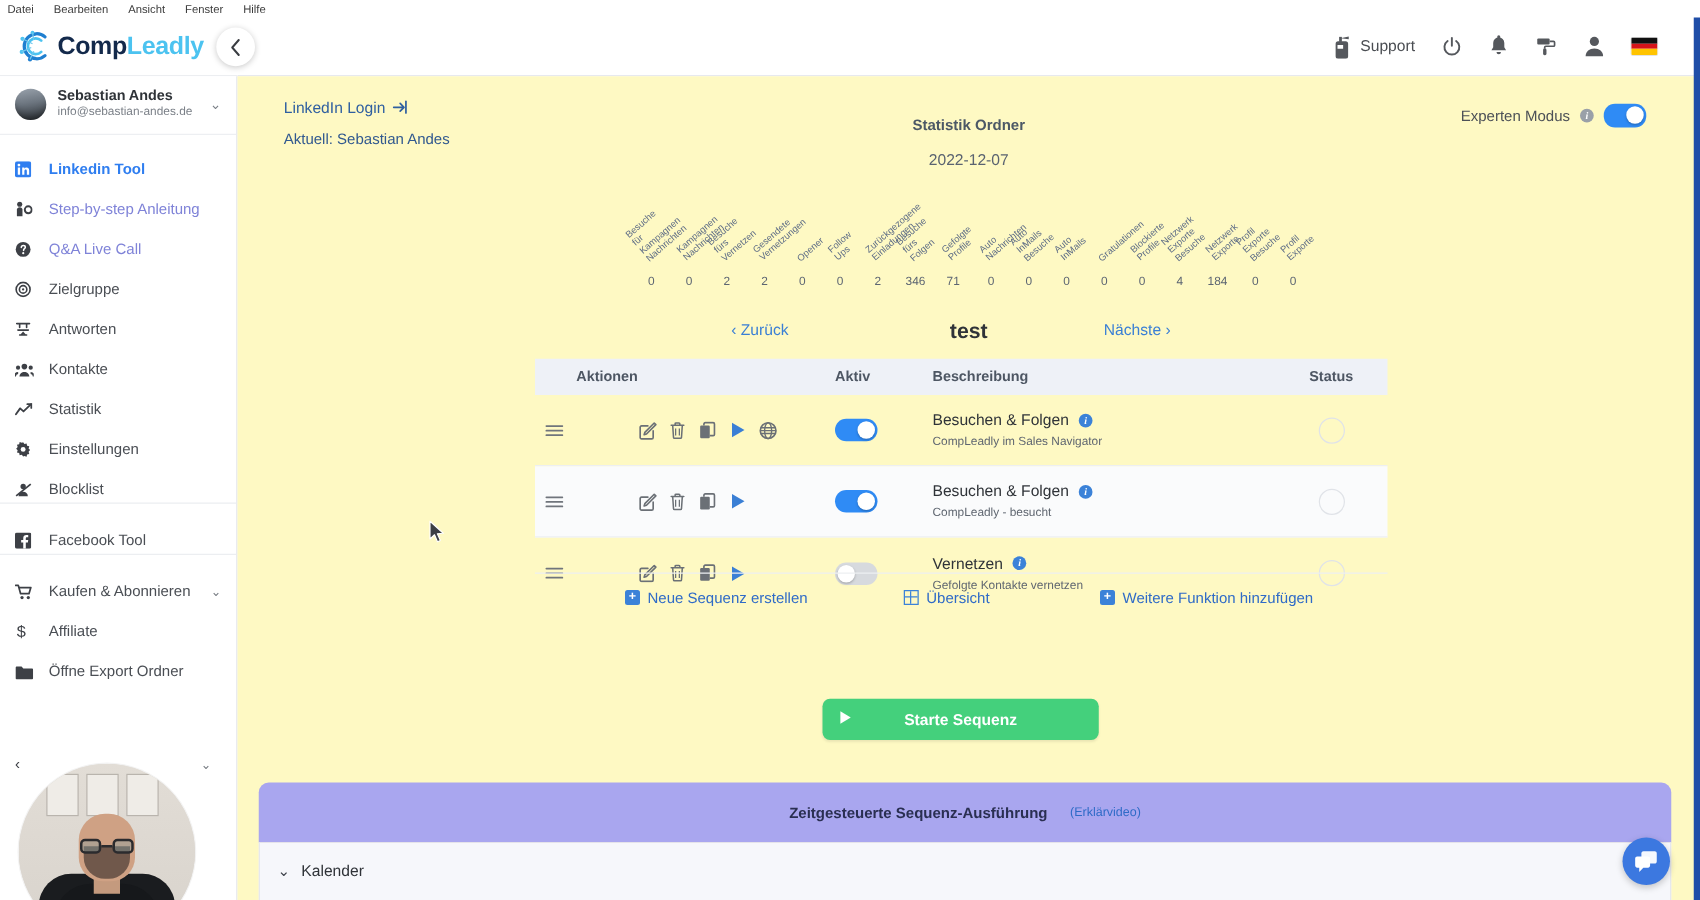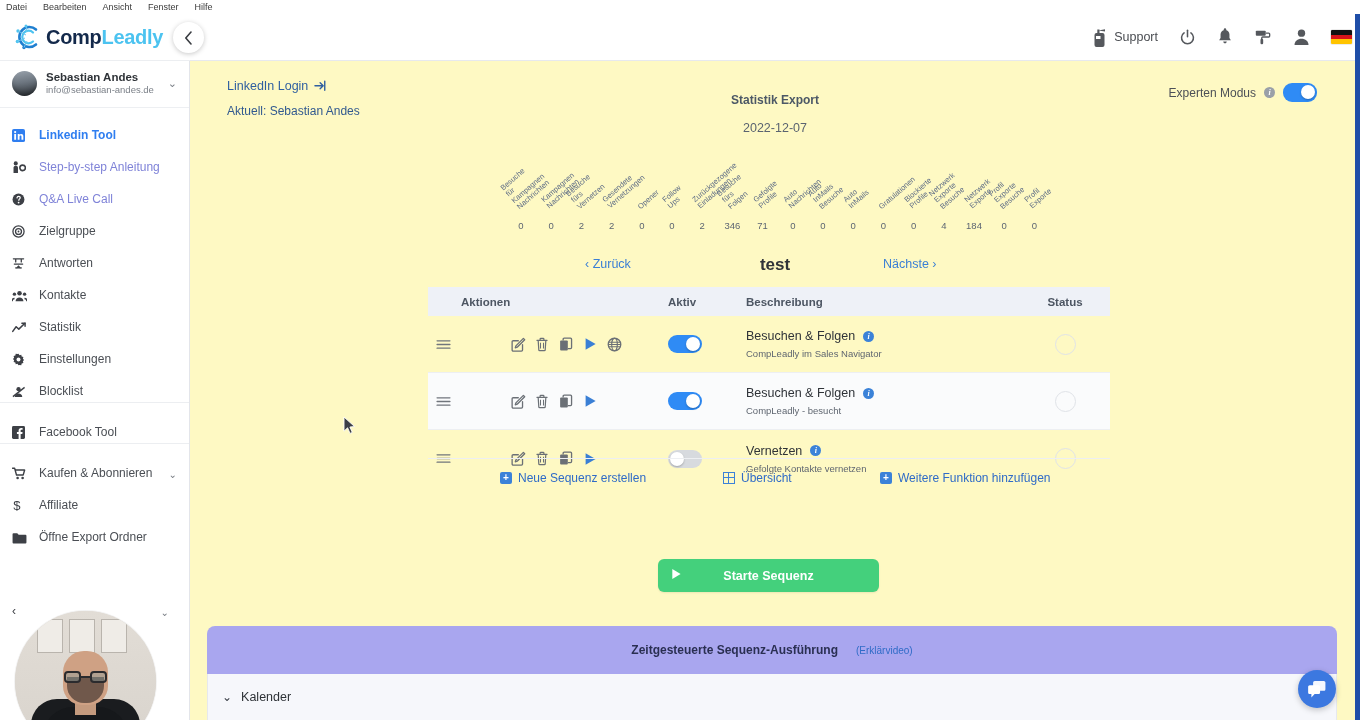--- a/index.html
+++ b/index.html
@@ -27,21 +27,21 @@
   }
   .logo-mark { width:30px; height:28px; position:relative; flex:none; }
   .logo-text { font-size:20px; font-weight:700; letter-spacing:-0.3px; margin-left:2px; }
   .logo-text .c1 { color:#13294b; }
   .logo-text .c2 { color:#4cc3f0; }
 
   .topbar {
     position:absolute; top:14px; left:190px; width:1170px; height:47px;
     background:#ffffff; border-bottom:1px solid #e7e9ee;
     display:flex; align-items:center; justify-content:flex-end;
-    padding-right:8px; gap:21px;
+    padding-right:34px; gap:21px;
   }
   .topicon { color:#55585d; display:flex; align-items:center; gap:6px; cursor:pointer; }
   .topicon .lbl { font-size:12.5px; color:#4a4d52; }
   .flag { width:21px; height:14px; border-radius:1px; overflow:hidden;
           display:flex; flex-direction:column; box-shadow:0 0 0 .5px rgba(0,0,0,.15); }
   .flag i { display:block; height:33.34%; width:100%; }
   .flag .b{background:#111;} .flag .r{background:#d7141a;} .flag .y{background:#ffc400;}
 
   .collapse-btn {
     position:absolute; left:173px; top:22px; width:31px; height:31px;
@@ -470,21 +470,21 @@
     <div class="aktuell">Aktuell: Sebastian Andes</div>
 
     <div class="experten">
       <span class="lab">Experten Modus</span>
       <span class="info-dot">i</span>
       <span class="toggle on big">
           <span class="knob"></span>
         </span>
     </div>
 
-    <div class="stat-title">Statistik Export</div>
+    <div class="stat-title">Statistik Ordner</div>
     <div class="stat-date">2022-12-07</div>
 
     <div class="statrow">
         <div class="statcell" style="left: 331px;">
           <div class="cap">Besuche<br>für<br>Kampagnen<br>Nachrichten</div>
           <div class="val">0</div>
         </div>
         <div class="statcell" style="left: 361.2px;">
           <div class="cap">Kampagnen<br>Nachrichten</div>
           <div class="val">0</div>

